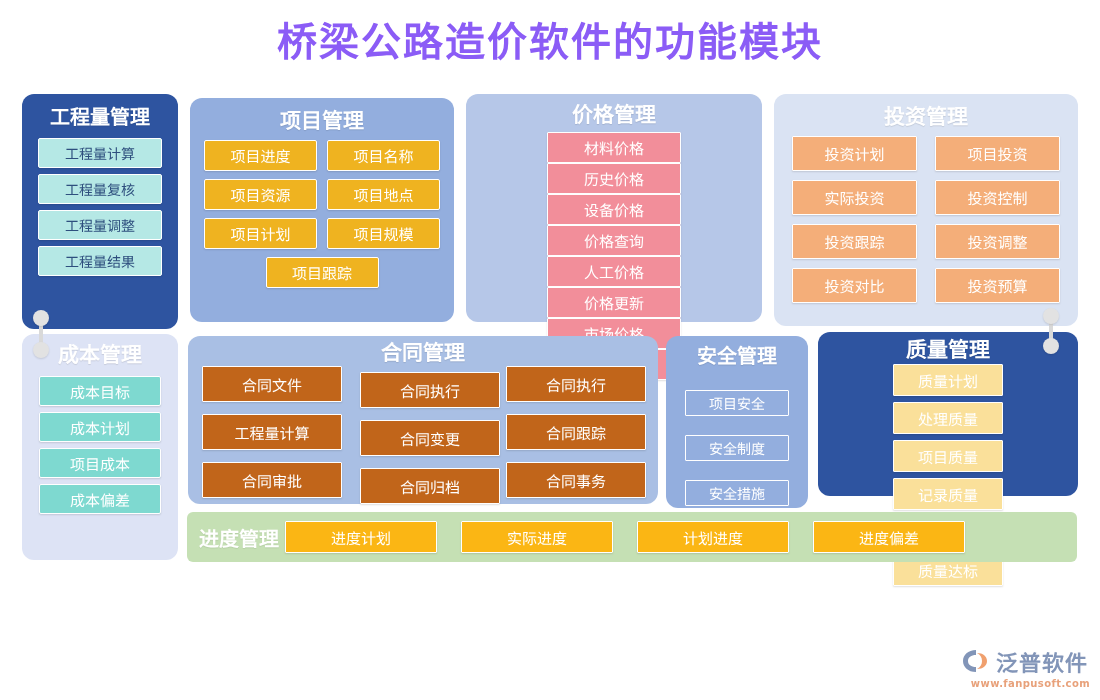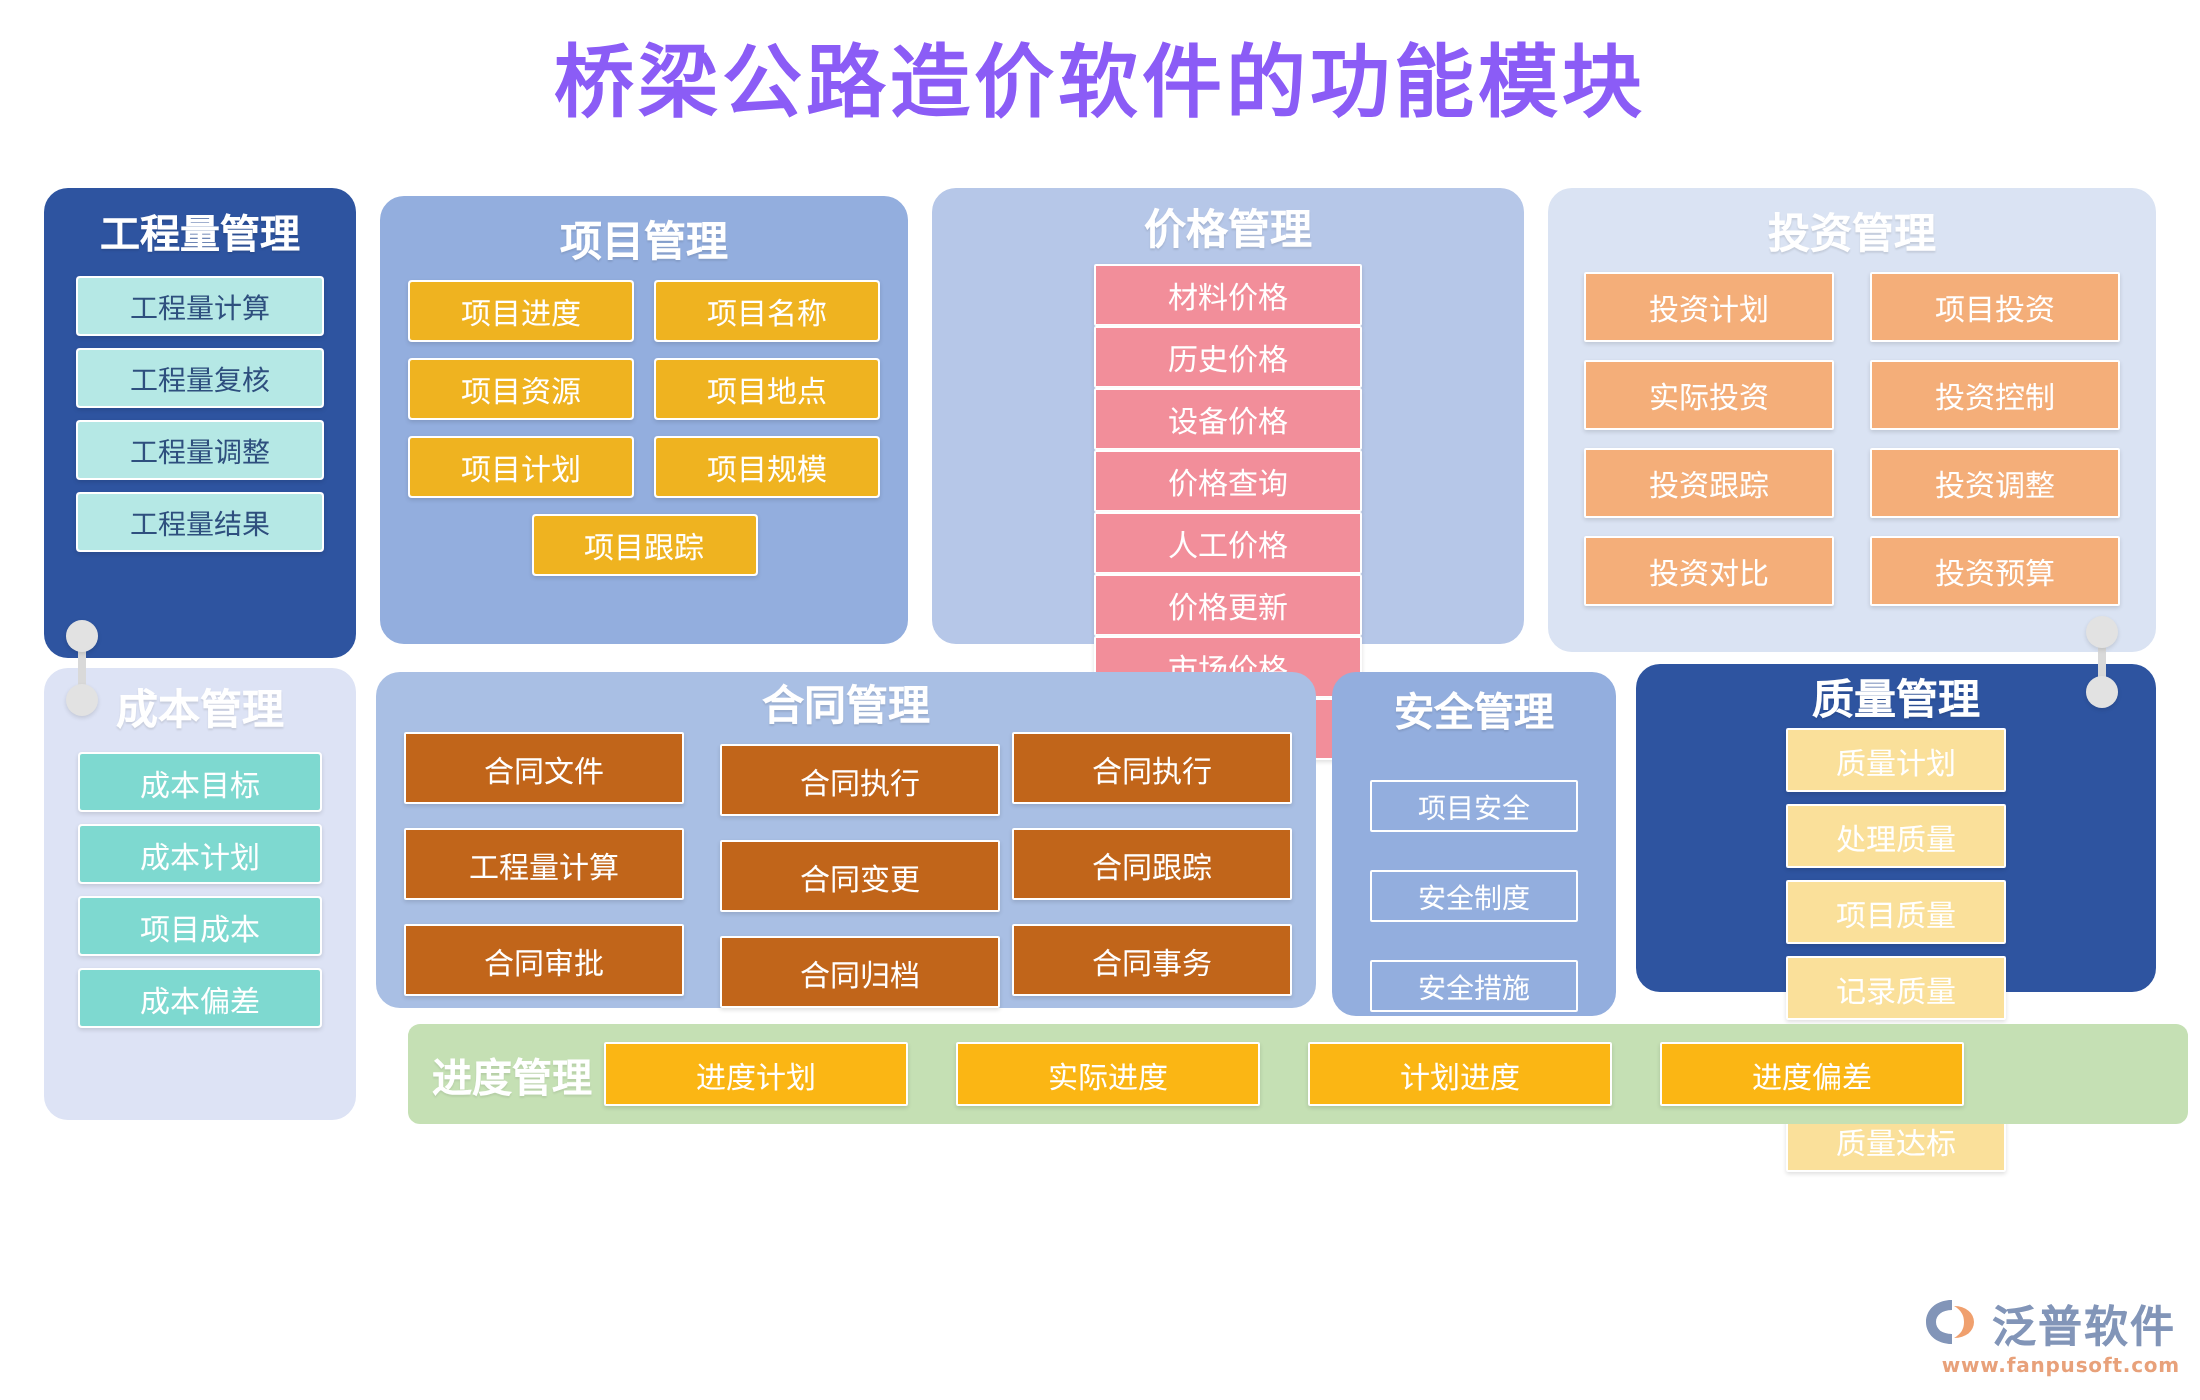--- a/index.html
+++ b/index.html
@@ -112,21 +112,21 @@
                background: #2e54a0; }
   #p-quality .panel-title { margin-top: 4px; line-height: 28px; }
   #p-quality .btn-grid { padding: 0 16px; gap: 6px 10px; }
   #p-quality .mbtn {
     width: 110px; height: 32px; background: #fae09a;
     border-radius: 1px; font-size: 15px;
   }
 
   
   #p-schedule {
-    left: 204px; top: 512px; width: 890px; height: 50px;
+    left: 187px; top: 512px; width: 890px; height: 50px;
     background: #c5e0b4; border-radius: 6px;
     display: flex; align-items: center;
   }
   #p-schedule .strip-title {
     color: #ffffff; font-weight: bold; font-size: 20px;
     margin-left: 12px; white-space: nowrap;
     text-shadow: 0 1px 1px rgba(0,0,0,.08);
   }
   #p-schedule .strip-btns { display: flex; gap: 24px; margin-left: 6px; }
   #p-schedule .mbtn {

